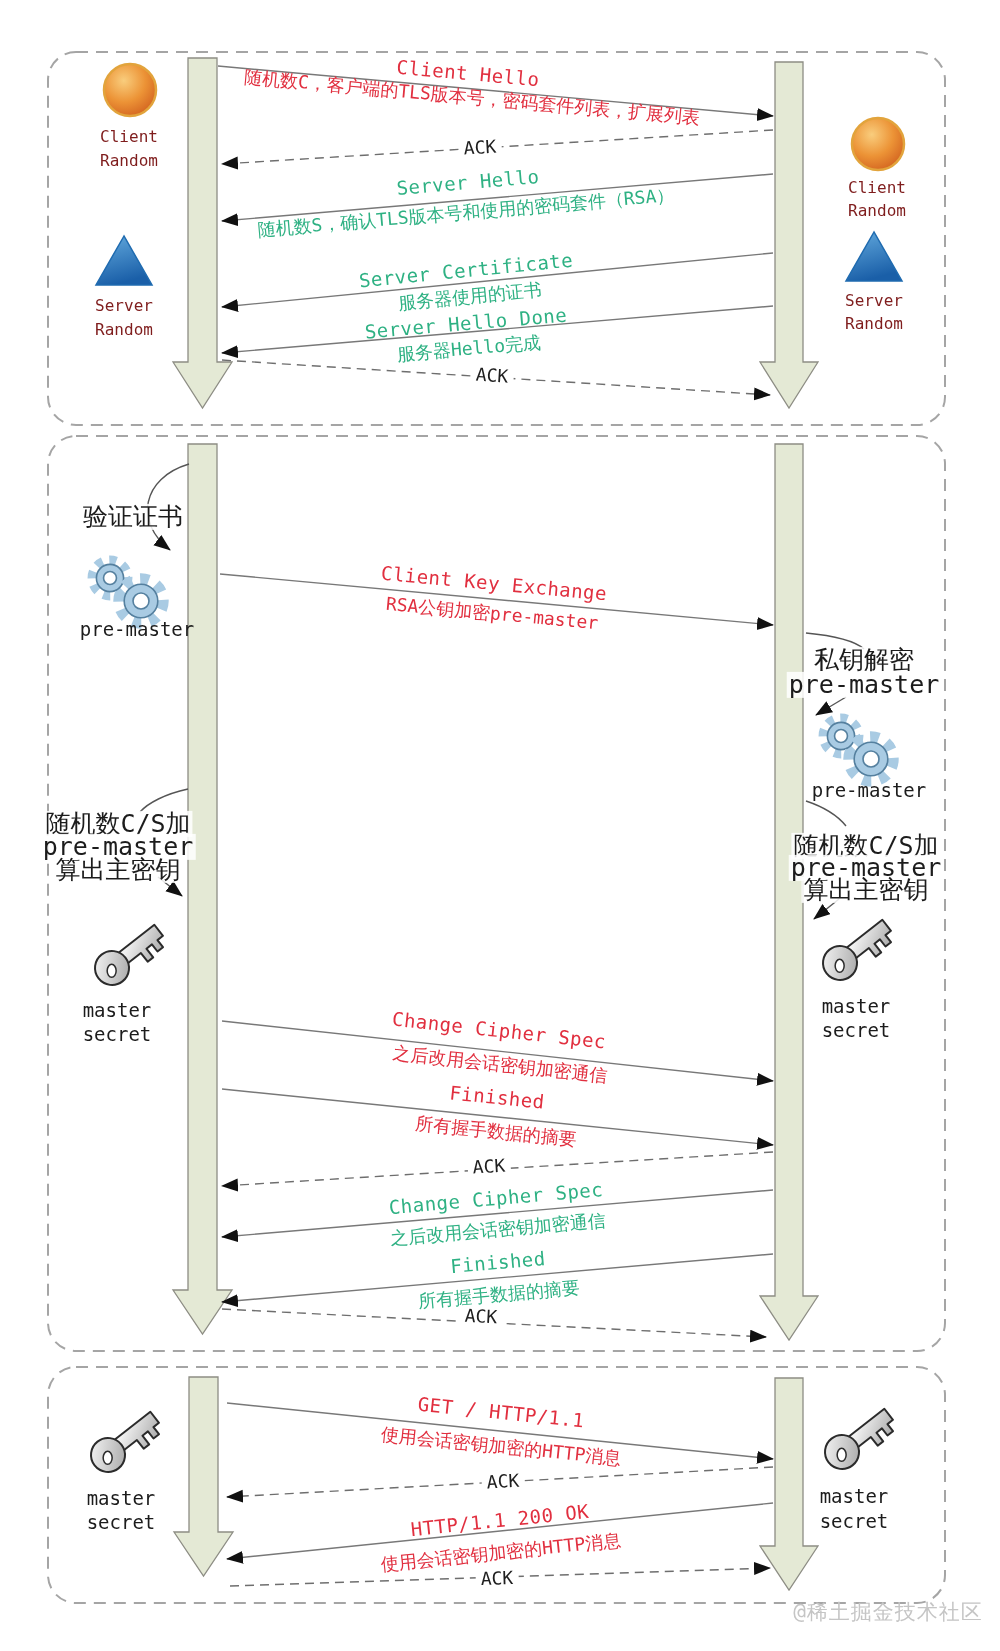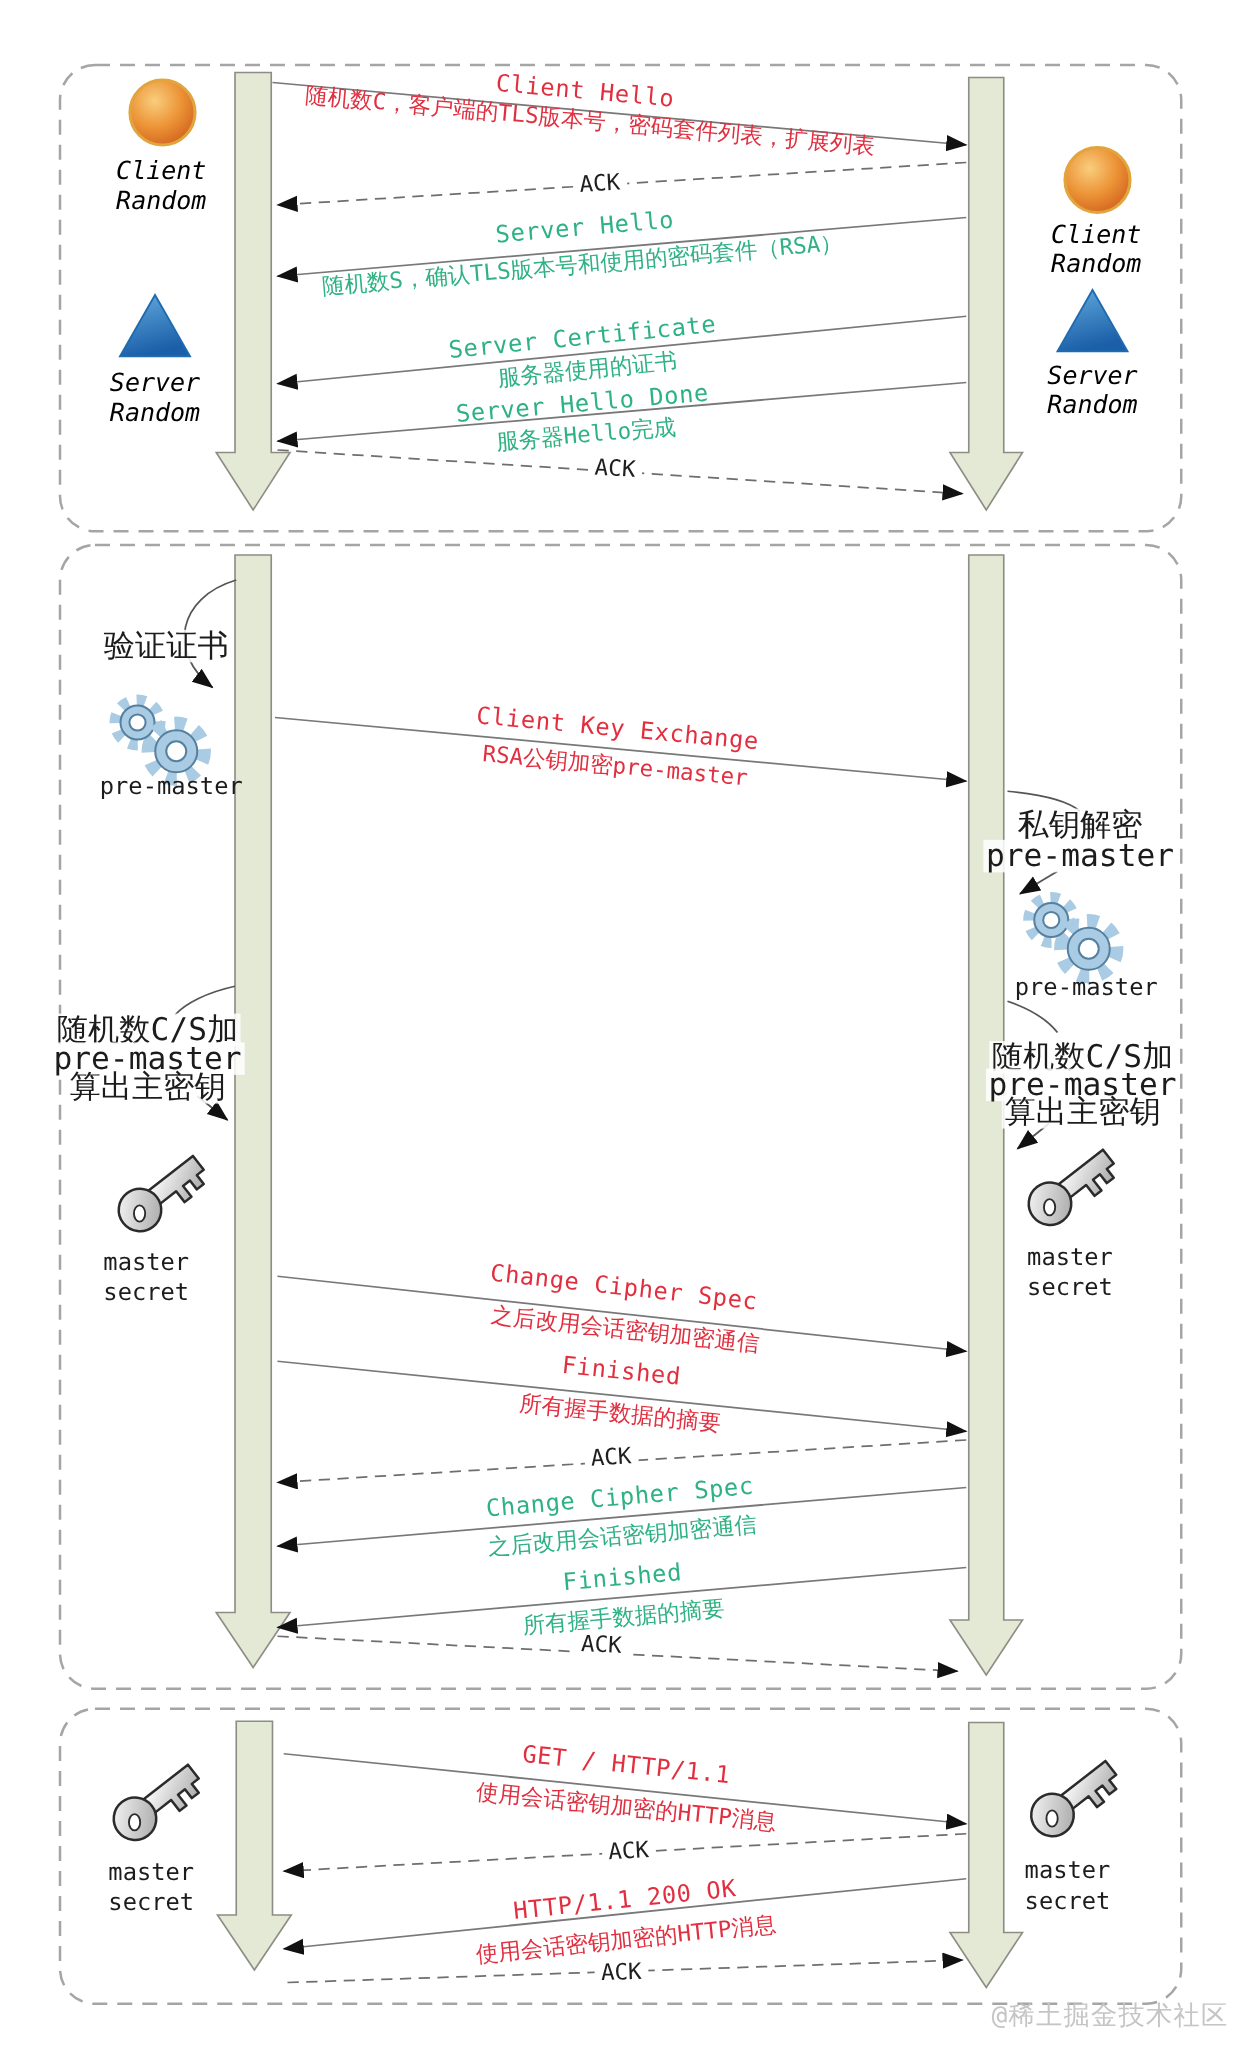--- a/index.html
+++ b/index.html
@@ -3,21 +3,21 @@
 <meta charset="utf-8">
 <style>
   html,body{margin:0;padding:0;background:#ffffff;}
   #stage{position:relative;width:1000px;height:1651px;background:#fff;overflow:hidden;
          font-family:"DejaVu Sans Mono","Liberation Mono",monospace;}
   #gfx{position:absolute;left:0;top:0;}
   .lbl{position:absolute;white-space:nowrap;line-height:1.05;
        font-family:"DejaVu Sans Mono","Liberation Mono",monospace;}
   .en{font-size:19px;letter-spacing:.5px;}
   .cn{font-size:18px;}
-  .big{font-size:20px;color:#000000;font-style:italic;}
+  .big{font-size:16px;color:#7f1d1d;}
   .mid{font-size:19px;color:#1c1c1c;}
   .red{color:#e12f3f;}
   .green{color:#2eb183;}
   .ack{font-size:18px;color:#1f1f1f;background:#fff;padding:0 5px;}
   .note{color:#1c1c1c;background:rgba(255,255,255,.85);padding:0 2px;font-size:25px;}
   .watermark{font-size:21px;color:#c5c5c5;letter-spacing:1px;}
 </style>
 </head>
 <body>
 

